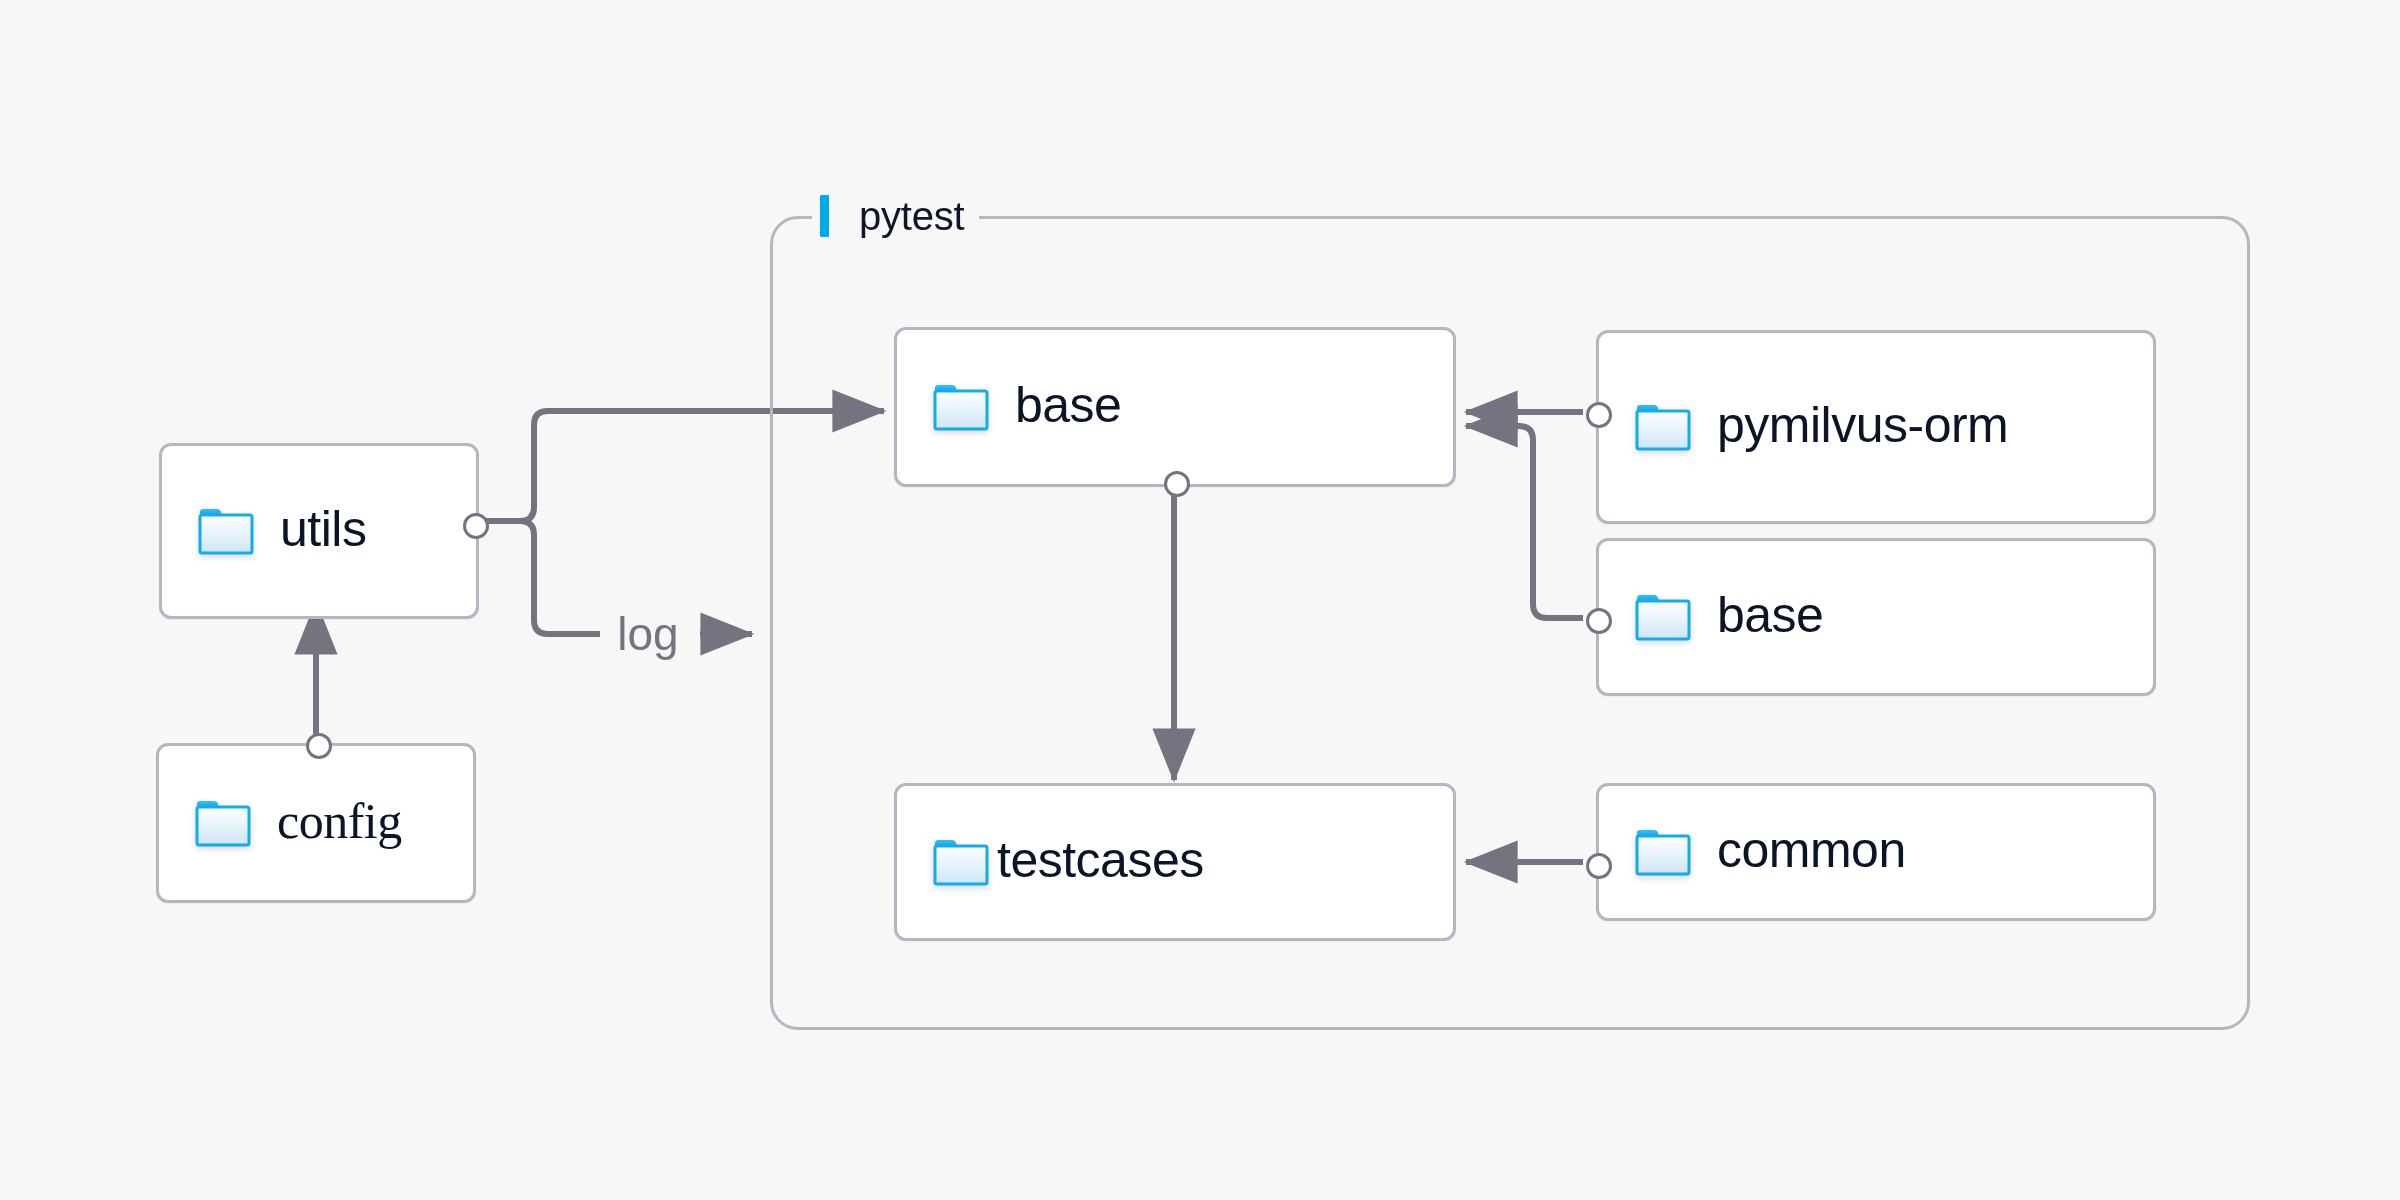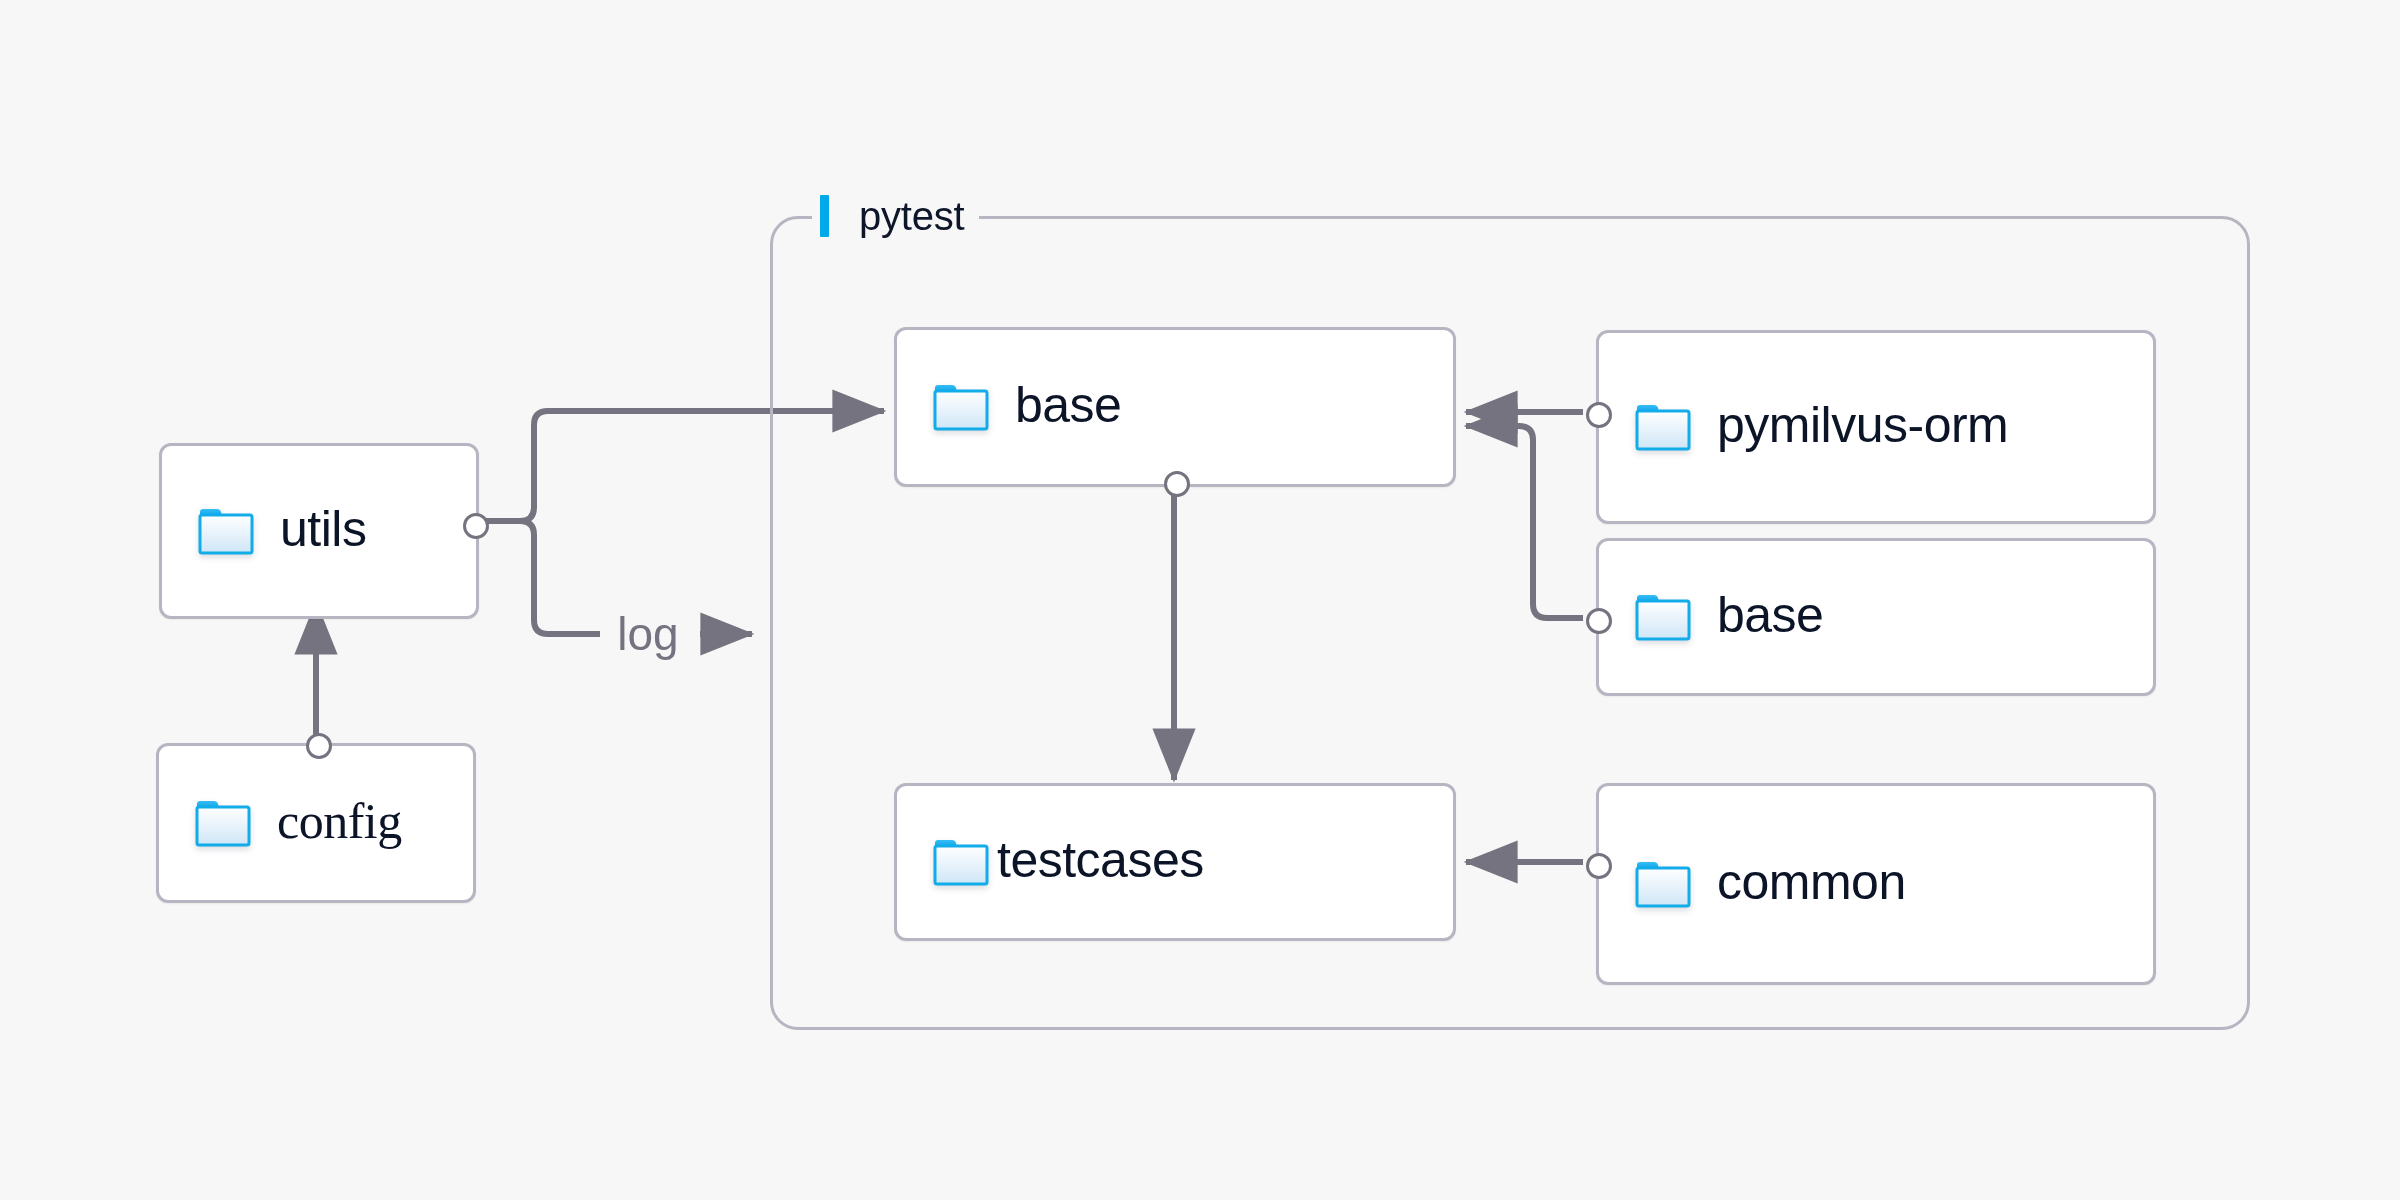--- a/index.html
+++ b/index.html
@@ -205,21 +205,21 @@
     <span class="folder-icon">
       <svg viewBox="0 0 56 48" width="56" height="48">
         <path d="M2,9 L2,5 Q2,2 5,2 L19,2 Q22,2 23,5 L24,9 Z" fill="url(#folderTabGrad)"></path>
         <rect x="2" y="8" width="52" height="38" rx="2" fill="url(#folderGrad)" stroke="#12ace9" stroke-width="3"></rect>
       </svg>
     </span>
     <span class="label">base</span>
     <span class="port" style="left:-13px; top:67px;"></span>
   </div>
 
-  <div class="node" style="left:1596px; top:783px; width:560px; height:202px;">
+  <div class="node" style="left:1596px; top:783px; width:560px; height:138px;">
     <span class="folder-icon">
       <svg viewBox="0 0 56 48" width="56" height="48">
         <path d="M2,9 L2,5 Q2,2 5,2 L19,2 Q22,2 23,5 L24,9 Z" fill="url(#folderTabGrad)"></path>
         <rect x="2" y="8" width="52" height="38" rx="2" fill="url(#folderGrad)" stroke="#12ace9" stroke-width="3"></rect>
       </svg>
     </span>
     <span class="label">common</span>
     <span class="port" style="left:-13px; top:67px;"></span>
   </div>
 

